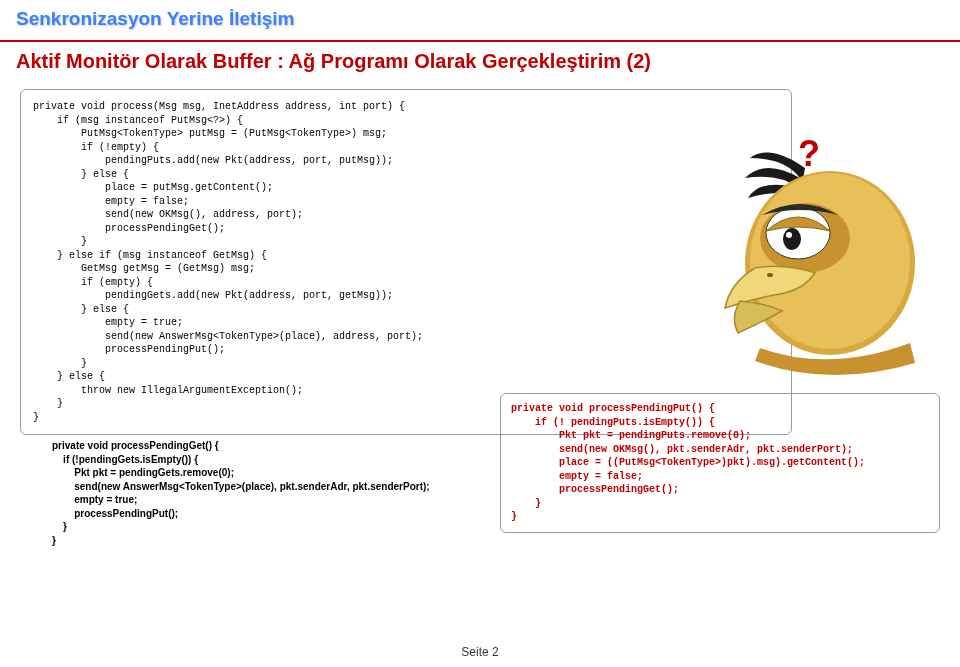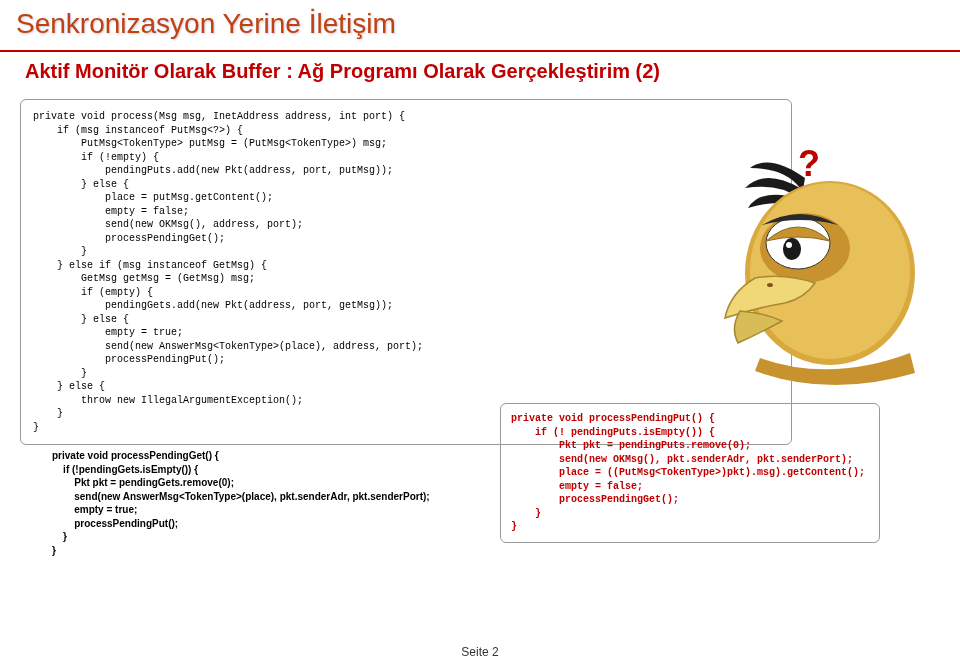--- a/index.html
+++ b/index.html
@@ -1,23 +1,23 @@
 <!DOCTYPE html>
 <html><head>
 <meta charset="utf-8">
 <style>
   * { margin: 0; padding: 0; box-sizing: border-box; }
   body { width: 960px; height: 667px; font-family: Arial, sans-serif; background: #fff; position: relative; }
   .header { padding: 8px 16px 4px; }
-  .title { font-size: 28px; font-weight: normal; color: #c2410c; text-shadow: 1px 1px 2px rgba(150,150,200,0.5); }
+  .title { font-size: 19px; font-weight: bold; color: #3b82f6; text-shadow: 1px 1px 2px rgba(150,150,200,0.5); }
   .divider { height: 2px; background: #c00000; margin: 6px 0 8px; }
-  .subtitle { font-size: 20px; font-weight: bold; color: #c00000; padding: 0 25px; }
+  .subtitle { font-size: 20px; font-weight: bold; color: #c00000; padding: 0 16px; }
   .content { position: relative; padding: 16px 20px 0; }
   .code-box { border: 1px solid #999; border-radius: 6px; padding: 10px 12px; font-family: "Courier New", monospace; font-size: 10px; line-height: 1.35; white-space: pre; width: 772px; }
-  .code-box2 { border: 1px solid #999; border-radius: 6px; padding: 8px 10px; font-family: "Courier New", monospace; font-size: 10px; line-height: 1.35; white-space: pre; position: absolute; top: 320px; left: 500px; width: 380px; color: #c00000; font-weight: bold; }
+  .code-box2 { border: 1px solid #999; border-radius: 6px; padding: 8px 10px; font-family: "Courier New", monospace; font-size: 10px; line-height: 1.35; white-space: pre; position: absolute; top: 320px; left: 500px; width: 440px; color: #c00000; font-weight: bold; }
   .code-box3 { font-family: Liberation Sans, sans-serif; font-size: 10px; line-height: 1.35; white-space: pre; padding-left: 32px; margin-top: 4px; font-weight: bold; }
   .bird { position: absolute; top: 60px; right: 30px; width: 220px; height: 250px; }
   .qmark { position: absolute; top: 60px; right: 140px; font-size: 36px; font-weight: bold; color: #c00000; z-index: 3; }
   .footer { position: absolute; bottom: 8px; width: 100%; text-align: center; font-size: 12px; color: #333; }
 </style>
 </head>
 <body>
 
 <div class="header">
   <div class="title">Senkronizasyon Yerine İletişim</div>

